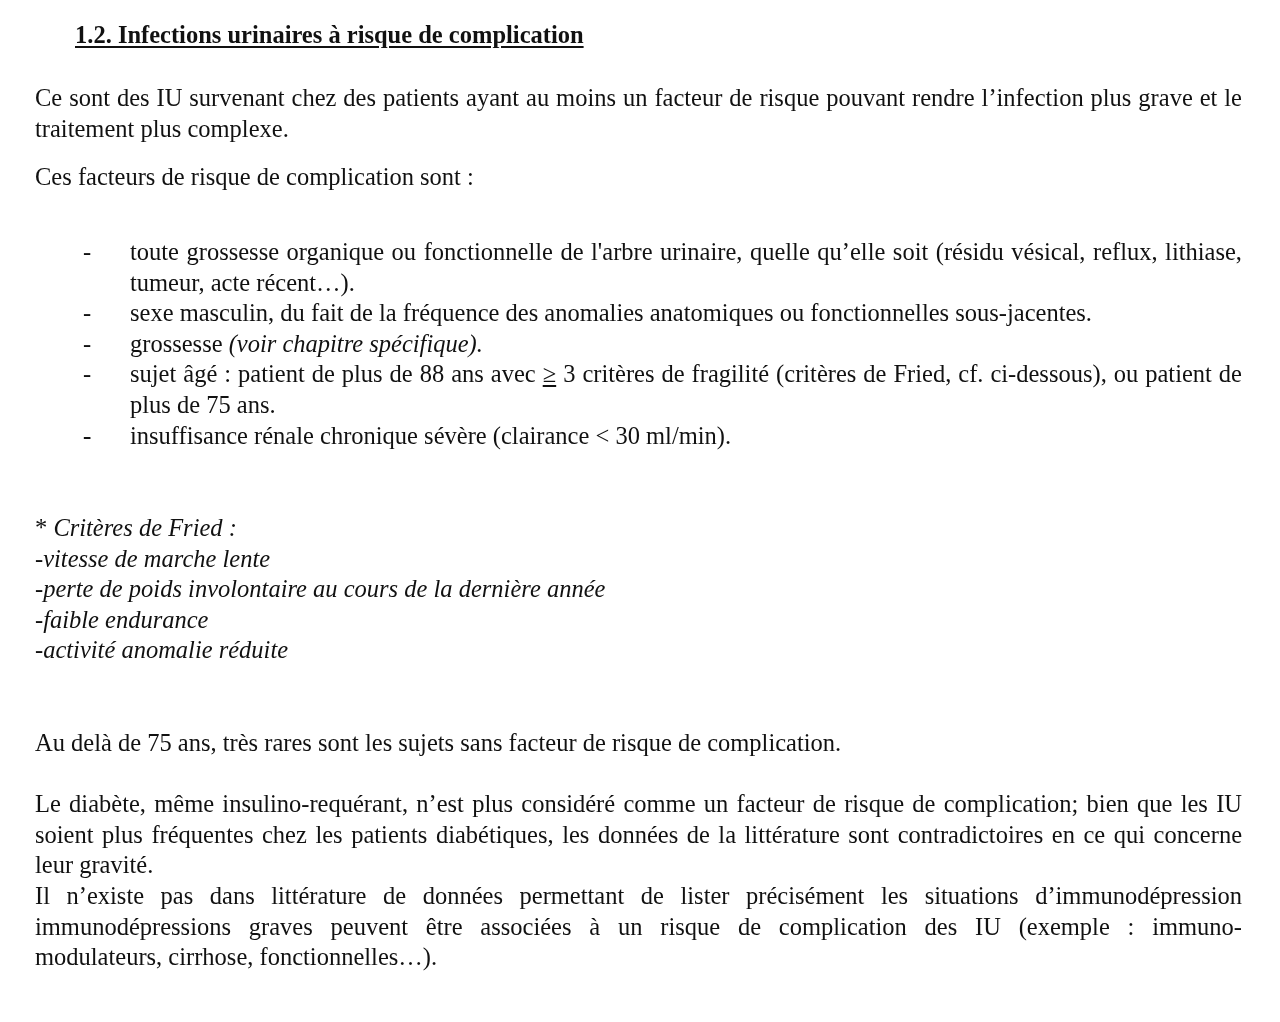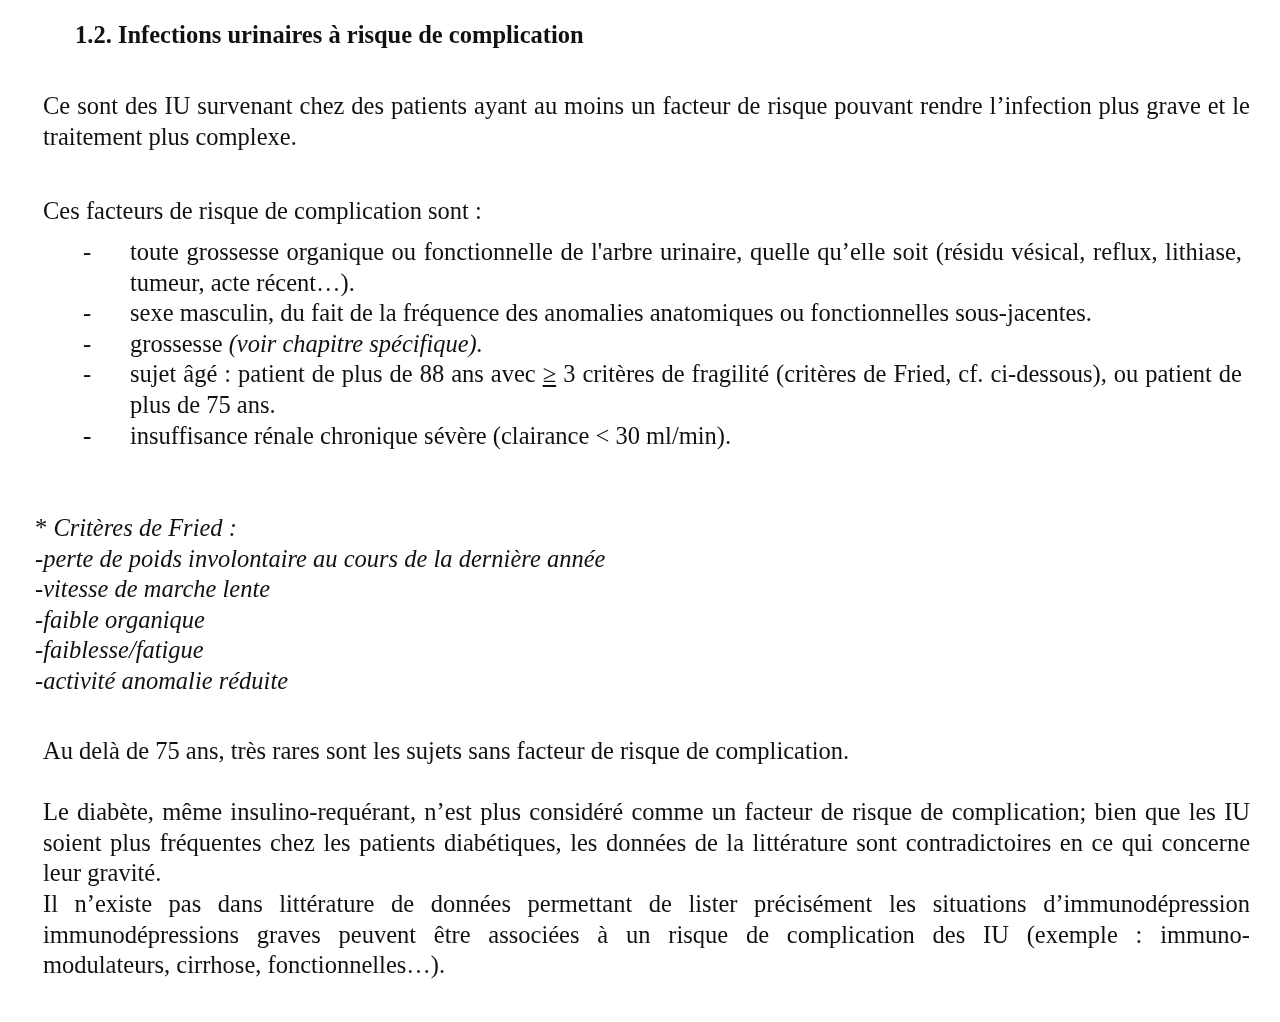--- a/index.html
+++ b/index.html
@@ -22,31 +22,32 @@
       left: 35px;
       top: 0;
       width: 1207px;
     }
     .section-title {
       position: absolute;
       left: 75px;
       top: 20px;
       font-weight: bold;
       font-size: 24.5px;
+      text-decoration: underline;
       text-underline-offset: 3px;
       text-decoration-thickness: 2px;
       white-space: nowrap;
       margin: 0;
     }
     .para {
       position: absolute;
       left: 0;
       width: 1207px;
       text-align: justify;
-      margin: 8px;
+      margin: 0;
     }
     .bullets {
       position: absolute;
       left: 0;
       top: 237px;
       width: 1207px;
       margin: 0;
       padding: 0;
       list-style: none;
     }
@@ -82,21 +83,21 @@
   </style>
 </head>
 <body>
 
 <h2 class="section-title">1.2. Infections urinaires à risque de complication</h2>
 
 <div class="page">
 
   <p class="para" style="top:83px;">Ce sont des IU survenant chez des patients ayant au moins un facteur de risque pouvant rendre l’infection plus grave et le traitement plus complexe.</p>
 
-  <p class="para" style="top:188px;">Ces facteurs de risque de complication sont :</p>
+  <p class="para" style="top:162px;">Ces facteurs de risque de complication sont :</p>
 
   <ul class="bullets">
     <li class="bullet">
       <span class="dash">-</span>
       <span>toute grossesse organique ou fonctionnelle de l'arbre urinaire, quelle qu’elle soit (résidu vésical, reflux, lithiase, tumeur, acte récent…).</span>
     </li>
     <li class="bullet">
       <span class="dash">-</span>
       <span>sexe masculin, du fait de la fréquence des anomalies anatomiques ou fonctionnelles sous-jacentes.</span>
     </li>
@@ -112,24 +113,23 @@
       <span class="dash">-</span>
     </li>
     <li class="bullet">
       <span class="dash">-</span>
       <span>insuffisance rénale chronique sévère (clairance &lt; 30 ml/min).</span>
     </li>
   </ul>
 
   <div class="fried">
     <div><span class="star">*</span><span> Critères de Fried :</span></div>
+    <div>-vitesse de marche lente</div>
     <div>-perte de poids involontaire au cours de la dernière année</div>
-    <div>-vitesse de marche lente</div>
-    <div>-faible organique</div>
-    <div>-faiblesse/fatigue</div>
+    <div>-faible endurance</div>
     <div>-activité anomalie réduite</div>
   </div>
 
   <p class="para" style="top:728px;">Au delà de 75 ans, très rares sont les sujets sans facteur de risque de complication.</p>
 
   <p class="para" style="top:789px;">Le diabète, même insulino-requérant, n’est plus considéré comme un facteur de risque de complication; bien que les IU soient plus fréquentes chez les patients diabétiques, les données de la littérature sont contradictoires en ce qui concerne leur gravité.</p>
 
   <div class="para" style="top:881px;">
     <div class="spaced">Il n’existe pas dans littérature de données permettant de lister précisément les situations d’immunodépression</div>
     <div class="spaced">immunodépressions graves peuvent être associées à un risque de complication des IU (exemple : immuno-</div>

